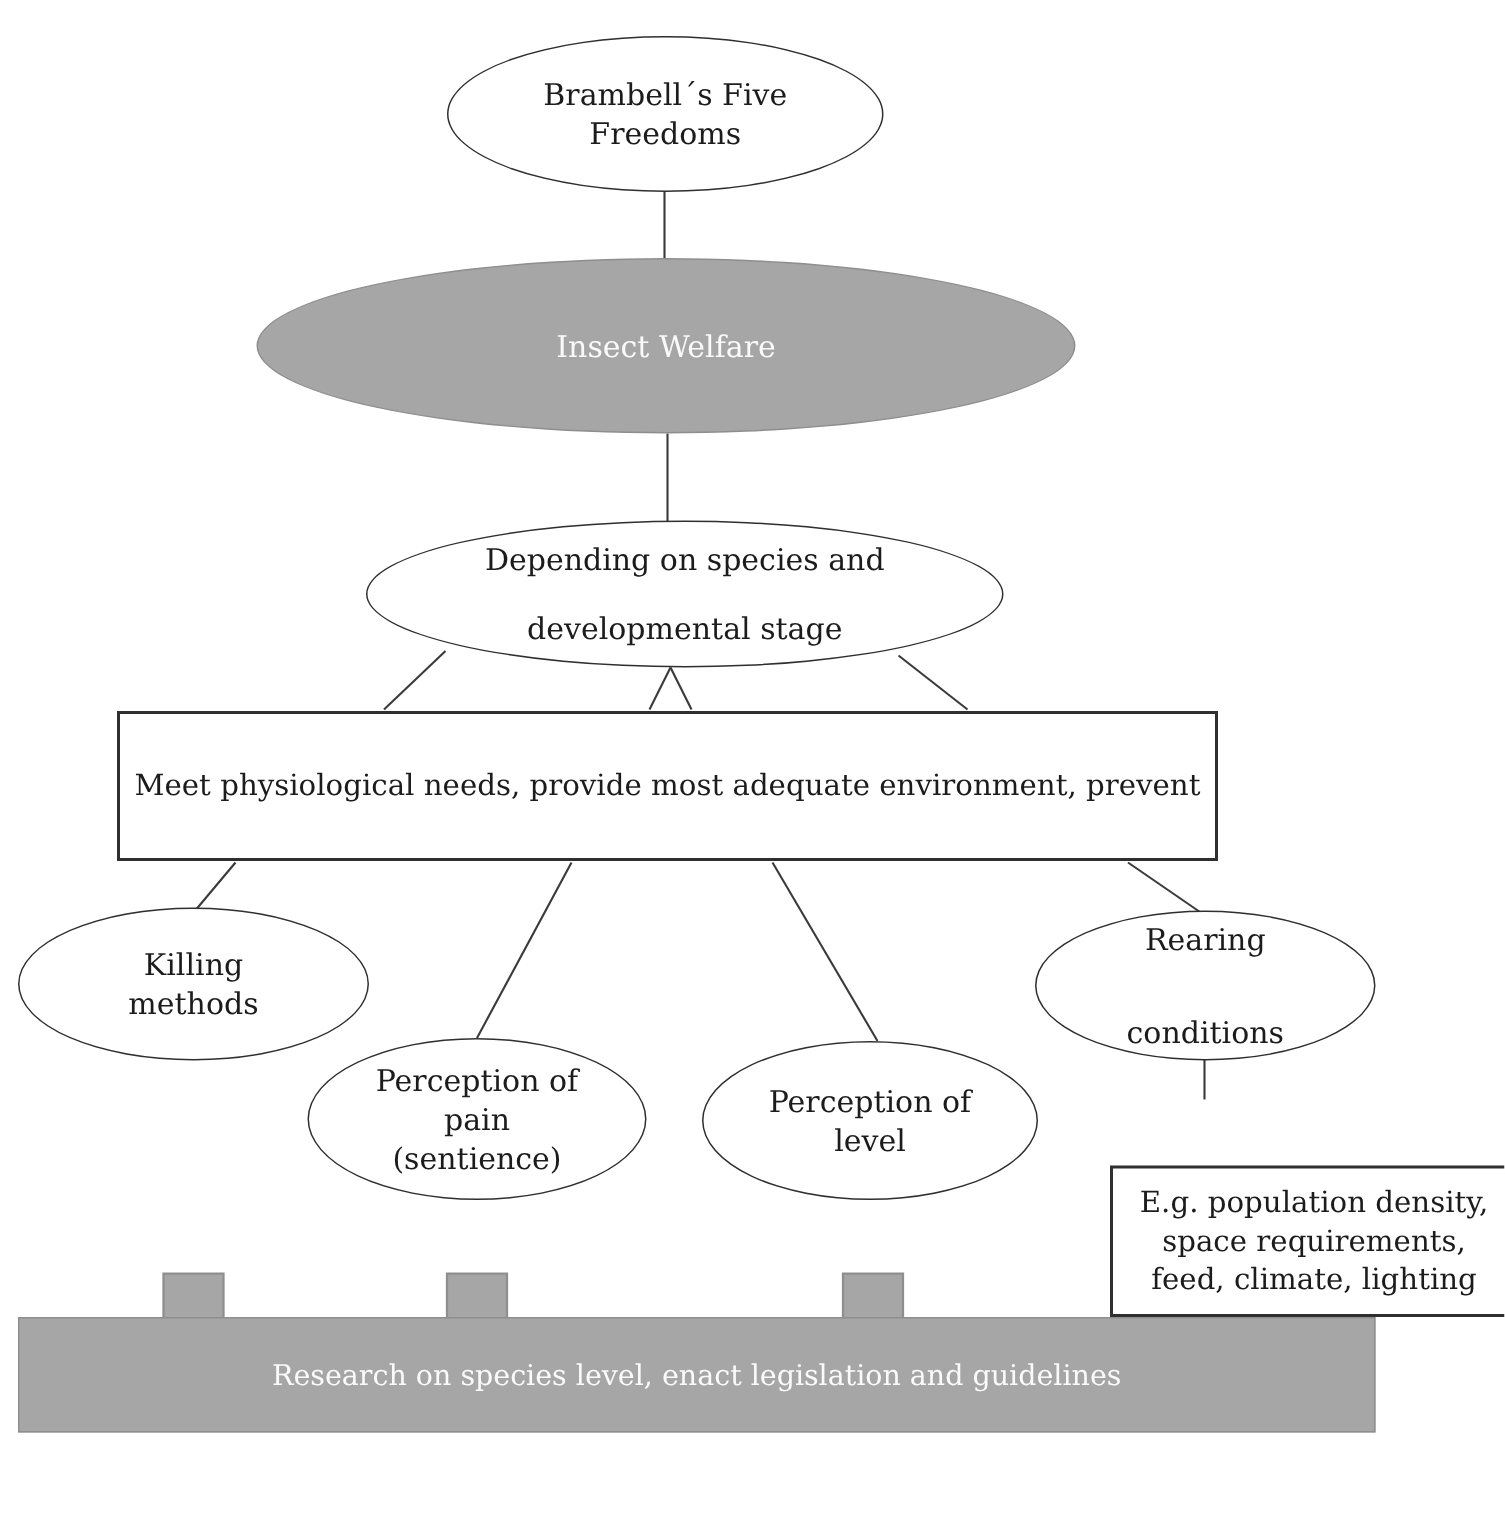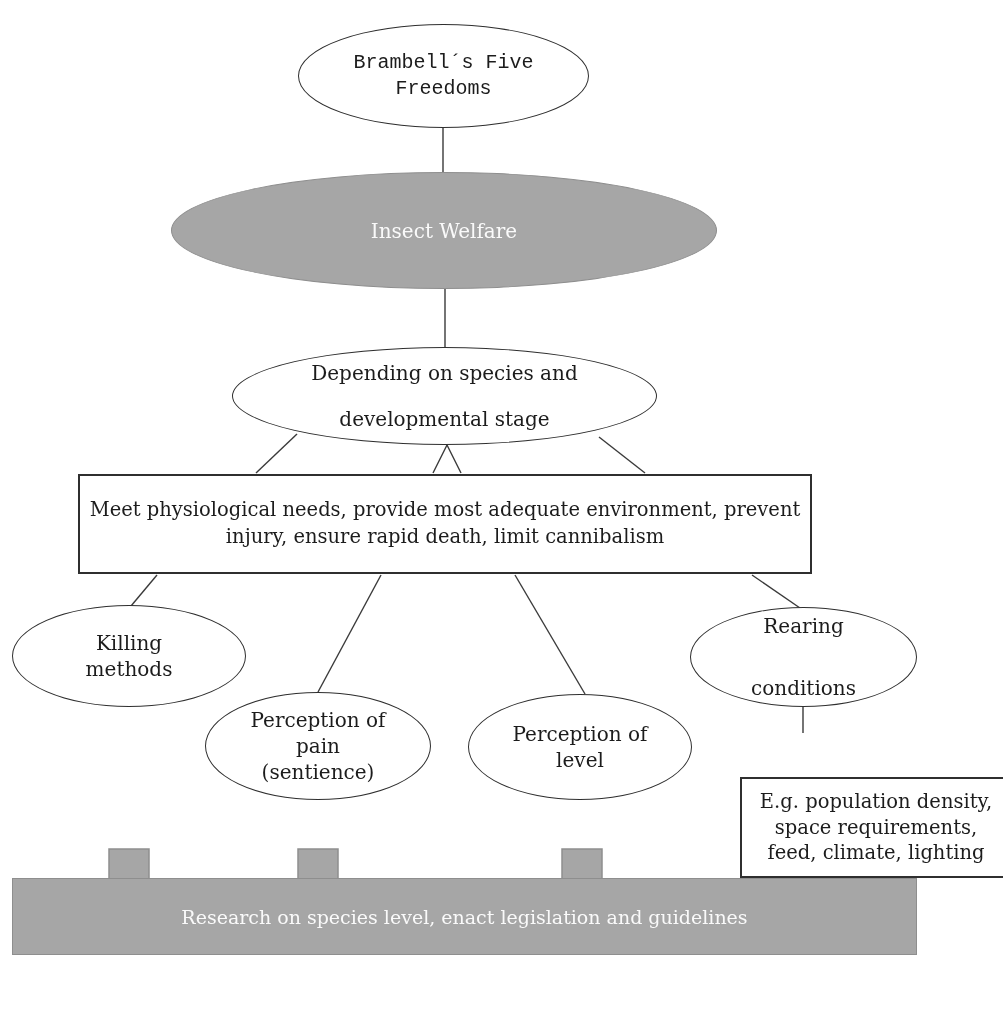--- a/index.html
+++ b/index.html
@@ -63,37 +63,36 @@
     <line class="connector" x1="515" y1="575" x2="585" y2="694"></line>
     <line class="connector" x1="752" y1="575" x2="800" y2="608"></line>
     <line class="connector" x1="803" y1="706" x2="803" y2="733"></line>
 
     <polygon class="block-arrow" points="109,849 149,849 149,891 170,891 129,932 88,891 109,891"></polygon>
     <polygon class="block-arrow" points="298,849 338,849 338,891 359,891 318,932 277,891 298,891"></polygon>
     <polygon class="block-arrow" points="562,849 602,849 602,891 623,891 582,932 541,891 562,891"></polygon>
     <polygon class="block-arrow" points="785,849 825,849 825,891 846,891 805,932 764,891 785,891"></polygon>
   </svg>
 
-  <div class="node ellipse" style="left:298px; top:24px; width:291px; height:104px;font-family:Liberation Mono, monospace;">
+  <div class="node ellipse" style="left:298px; top:24px; width:291px; height:104px;">
     <span class="ln">Brambell´s Five</span>
     <span class="ln">Freedoms</span>
   </div>
 
   <div class="node ellipse gray" style="left:171px; top:172px; width:546px; height:117px;">
     <span class="ln">Insect Welfare</span>
   </div>
 
-  <div class="node ellipse" style="left:232px; top:347px; width:425px; height:98px;gap:20px;">
+  <div class="node ellipse" style="left:244px; top:347px; width:425px; height:98px;gap:20px;">
     <span class="ln">Depending on species and</span>
     <span class="ln">developmental stage</span>
   </div>
 
   <div class="node box" style="left:78px; top:474px; width:734px; height:100px;">
     <span class="ln">Meet physiological needs, provide most adequate environment, prevent</span>
-    <span class="ln">injury, ensure rapid death, limit cannibalism</span>
   </div>
 
   <div class="node ellipse" style="left:12px; top:605px; width:234px; height:102px;">
     <span class="ln">Killing</span>
     <span class="ln">methods</span>
   </div>
 
   <div class="node ellipse" style="left:205px; top:692px; width:226px; height:108px;">
     <span class="ln">Perception of</span>
     <span class="ln">pain</span>

